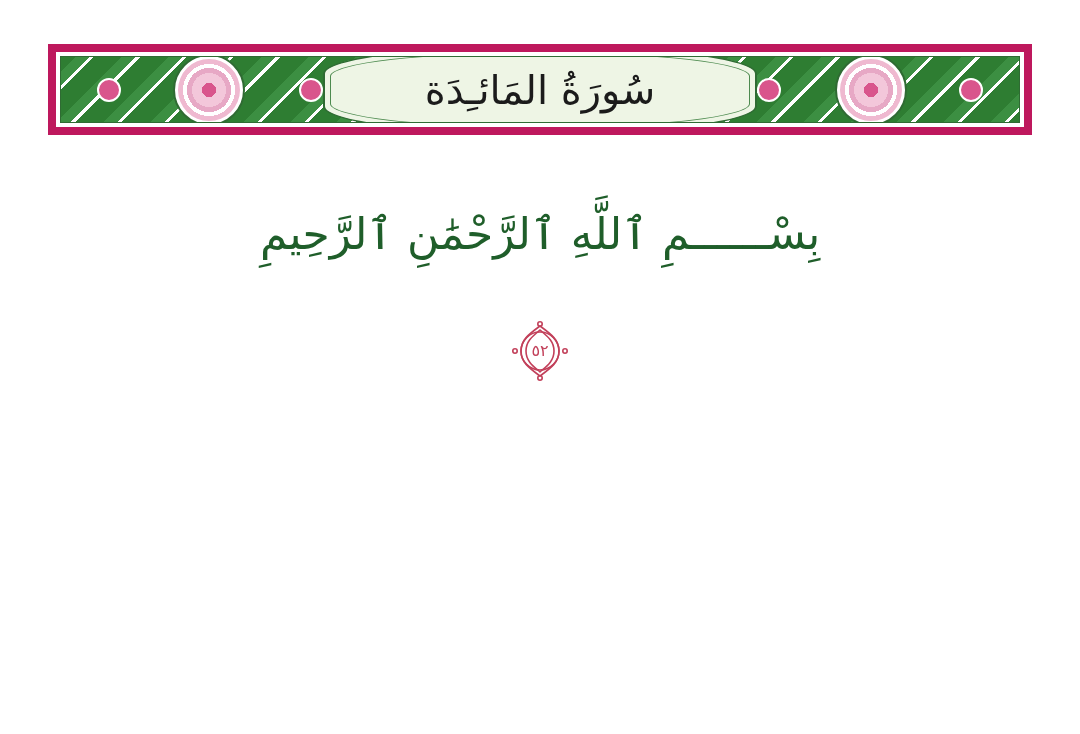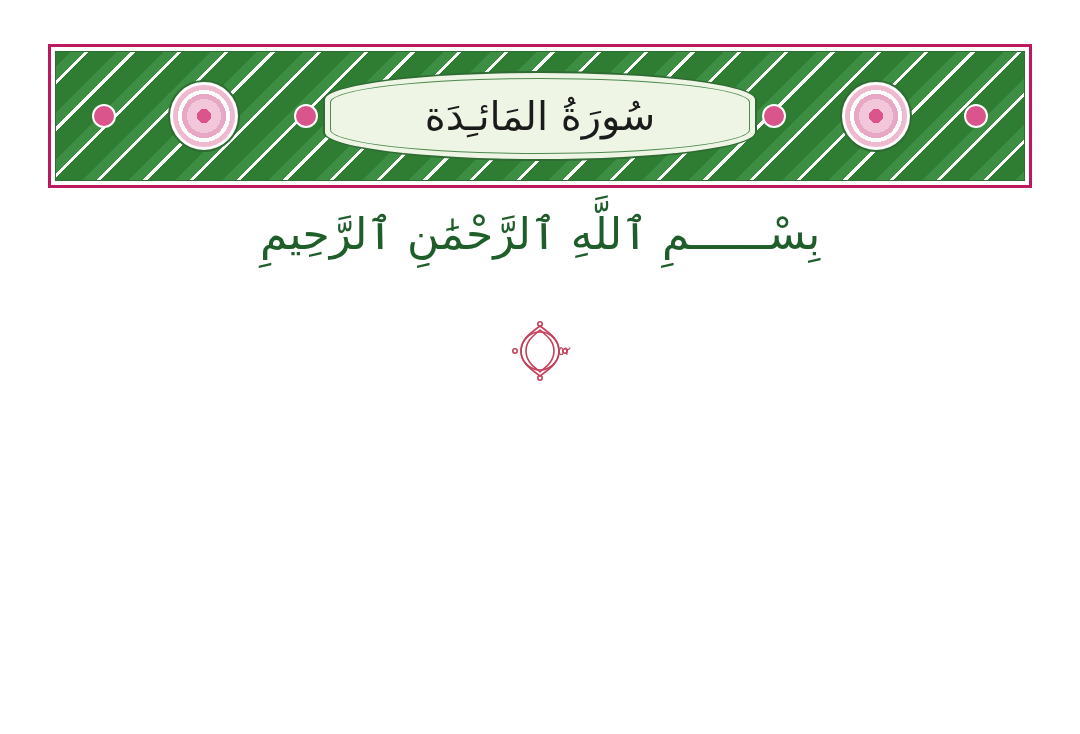--- a/index.html
+++ b/index.html
@@ -20,23 +20,23 @@
     height: 734px;
     background: #ffffff;
   }
 
   
   .surah-banner {
     position: absolute;
     left: 48px;
     top: 44px;
     width: 984px;
-    height: 144px;
+    height: 91px;
     box-sizing: border-box;
-    border: 3px solid #be185d;
+    border: 8px solid #be185d;
     background: #ffffff;
     padding: 4px;
   }
   .surah-banner-inner {
     position: relative;
     width: 100%;
     height: 100%;
     box-sizing: border-box;
     border: 1px solid #2f6b33;
     background:
@@ -150,26 +150,26 @@
     display: flex;
     align-items: center;
     justify-content: center;
     gap: 14px;
   }
 
   
   .ayah-marker {
     display: inline-flex;
     align-items: center;
-    justify-content: flex-start;
+    justify-content: center;
     width: 62px;
     height: 62px;
     flex: 0 0 auto;
     color: #c2405a;
-    font-size: 12px;
+    font-size: 16px;
     font-family: "DejaVu Sans", sans-serif;
     position: relative;
   }
   .ayah-marker svg {
     position: absolute;
     left: 0;
     top: 0;
     width: 62px;
     height: 62px;
   }

